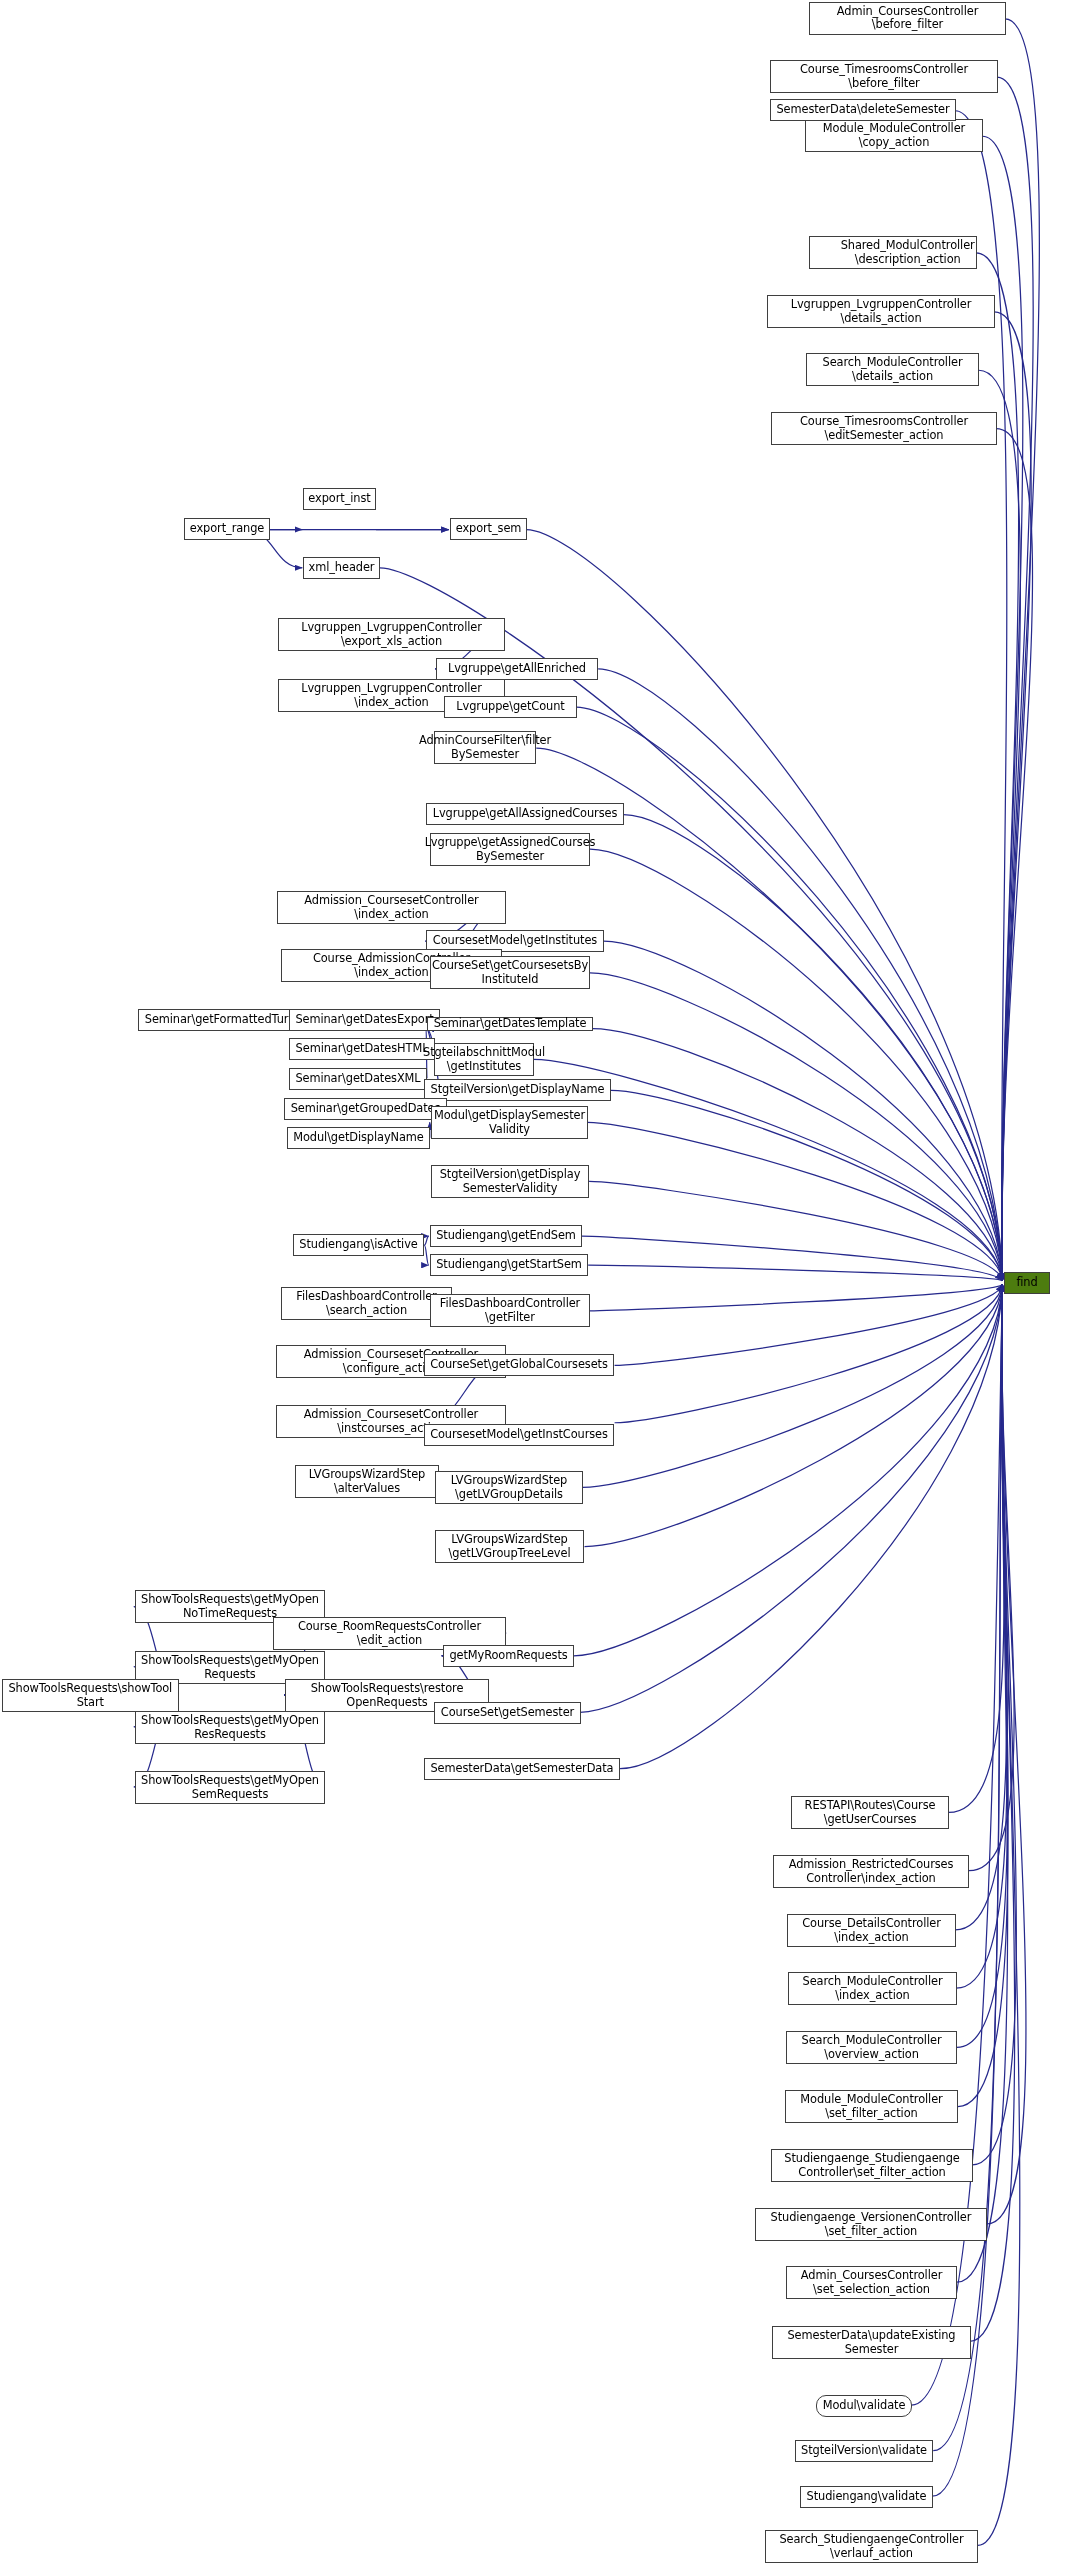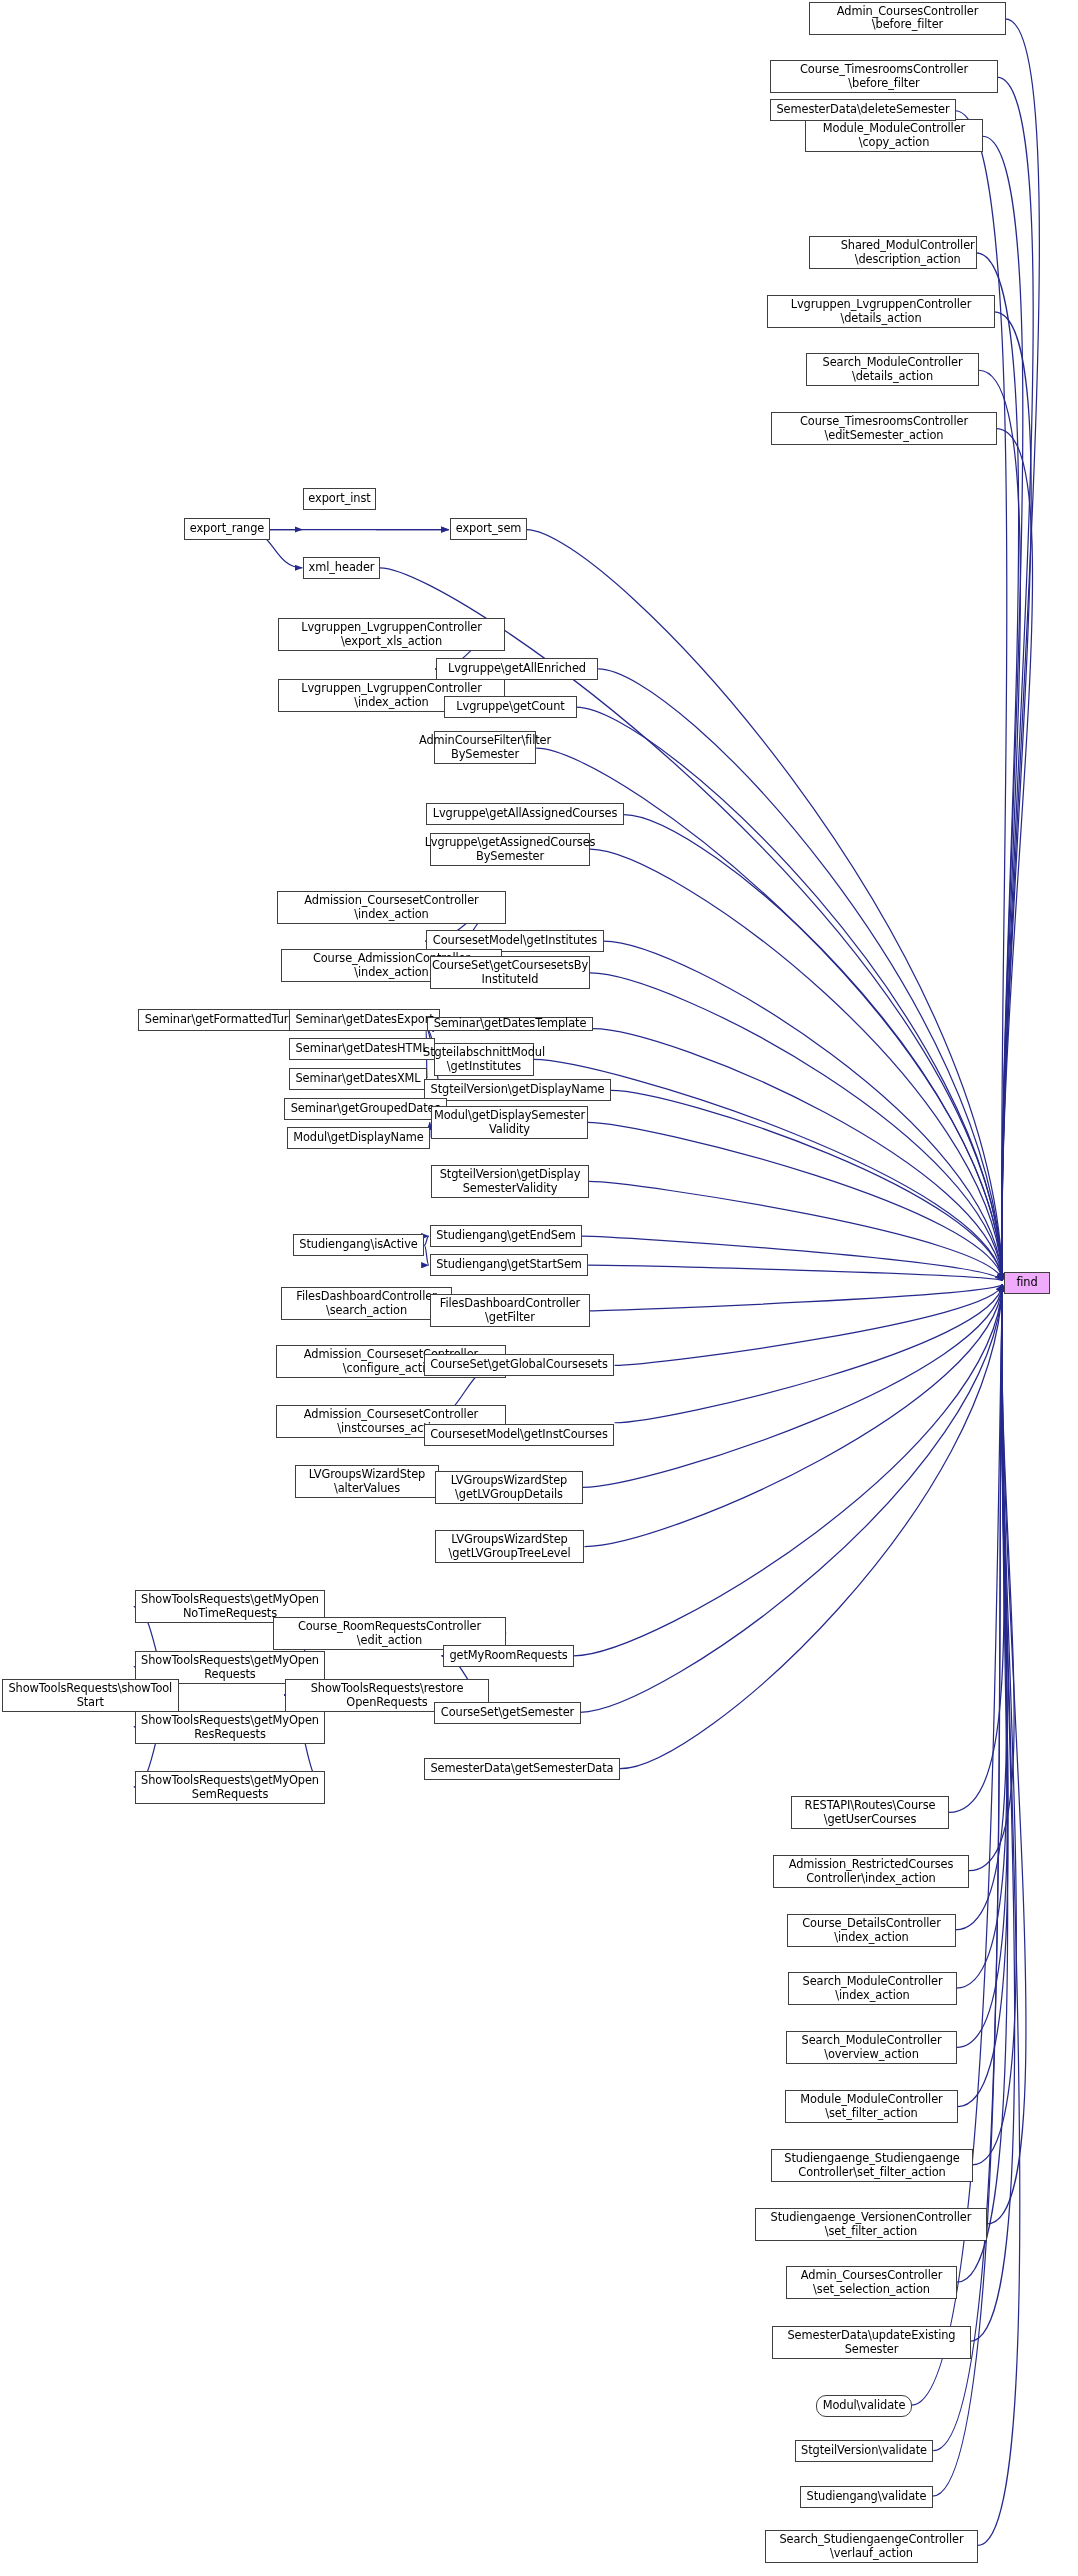--- a/index.html
+++ b/index.html
@@ -3,21 +3,21 @@
 <meta charset="utf-8">
 <style>
   html,body{margin:0;padding:0;background:#ffffff;}
   body{font-family:"DejaVu Sans","Liberation Sans",sans-serif;}
   #canvas{position:relative;width:1078px;height:2576px;background:#ffffff;overflow:hidden;}
   #edges{position:absolute;left:0;top:0;width:1078px;height:2576px;}
   .node{position:absolute;box-sizing:border-box;background:#ffffff;border:0.9px solid #3f3f3f;
         display:flex;align-items:center;justify-content:center;text-align:center;
         color:#000000;font-size:11.4px;line-height:13.2px;letter-spacing:-0.1px;
         padding:0.9px 2.7px;white-space:pre-line;}
-  .node.hl{background:#f0abfc;border:0.9px solid #3f3f3f;}
+  .node.hl{background:#4d7c0f;border:0.9px solid #3f3f3f;}
 </style>
 </head>
 <body>
 
 <div id="canvas">
   <svg id="edges" xmlns="http://www.w3.org/2000/svg" viewBox="0 0 1184 2828" width="1078" height="2576">
       <defs>
         <marker id="ah" markerWidth="9" markerHeight="7" refX="8.5" refY="3.5" orient="auto" markerUnits="userSpaceOnUse">
           <path d="M0,0 L9,3.5 L0,7 z" fill="#26298c"></path>
         </marker>

